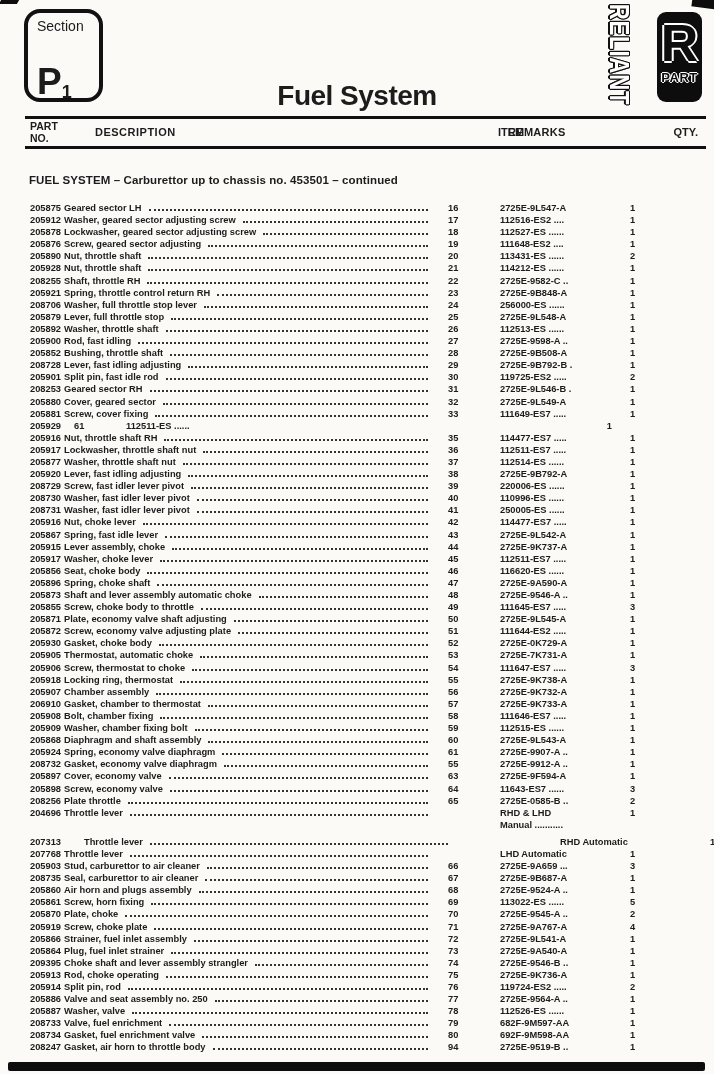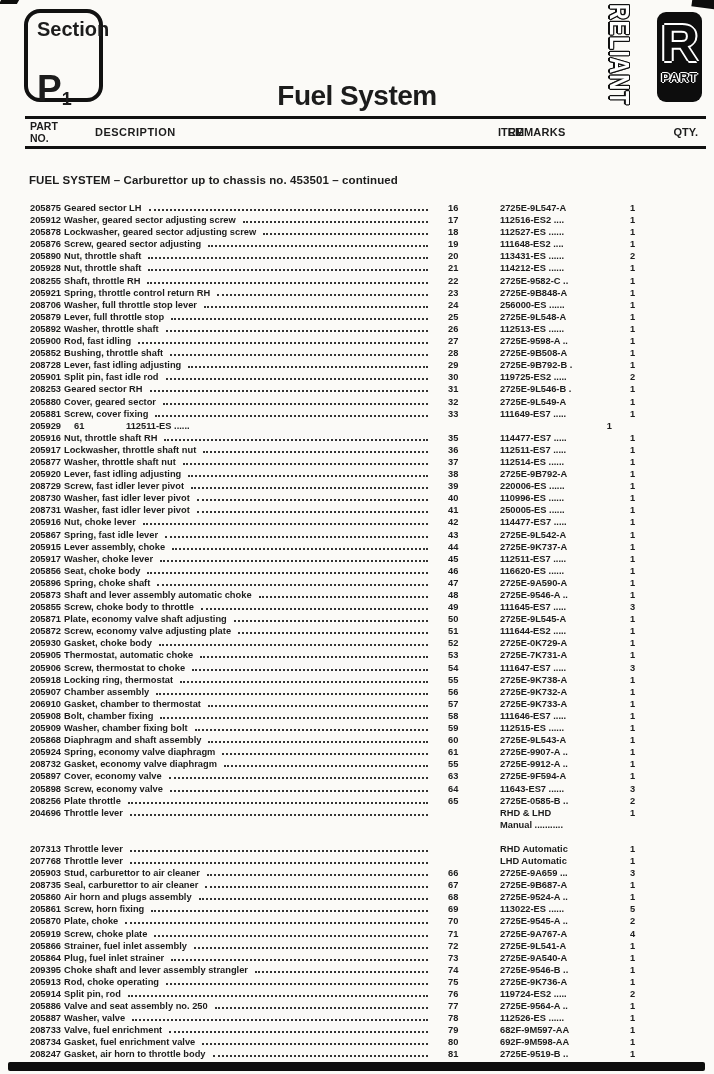--- a/index.html
+++ b/index.html
@@ -17,21 +17,21 @@
   .mark.tl { left:0; top:0; width:18px; height:4px; transform:skewX(-30deg); }
   .mark.tr { right:-4px; top:-3px; width:26px; height:11px; transform:rotate(8deg); }
   .mark.bottom { left:8px; top:1062px; width:697px; height:9px; border-radius:2px; }
 
   
   .section-badge {
     position:absolute; left:24px; top:9px; width:79px; height:93px;
     border:4px solid #111; border-radius:16px; background:#fbfaf7;
     padding:5px 0 0 9px;
   }
-  .section-badge .lbl { font-size:20px; font-weight:700; letter-spacing:0; }
+  .section-badge .lbl { font-size:14px; font-weight:400; letter-spacing:0; }
   .section-badge .code { font-size:37px; font-weight:700; line-height:56px; margin-top:20px; }
   .section-badge .code-sub { font-size:18px; font-weight:700; vertical-align:-4px; }
 
   
   .title {
     position:absolute; left:50%; top:80px; transform:translateX(-50%);
     font-size:28px; font-weight:700; letter-spacing:-0.5px; white-space:nowrap;
   }
 
   
@@ -72,21 +72,21 @@
   .th-qty  { position:absolute; right:16px; top:6px; font-size:11px; }
 
   .section-heading {
     position:absolute; left:29px; top:174px;
     font-size:11.5px; font-weight:700; letter-spacing:0.1px;
   }
 
   
   .rows { position:absolute; left:0; top:203px; width:634px; }
   .row { display:flex; align-items:baseline; height:12.1px; font-size:9.3px; font-weight:700; white-space:nowrap; }
-  .row.gap { margin-top:12px; }
+  .row.gap { margin-top:5px;gap:20px; }
   .c-part { width:64px; padding-left:30px; flex:0 0 auto; }
   .c-desc { flex:0 0 374px; display:flex; align-items:baseline; overflow:hidden; }
   .c-desc-text { flex:0 0 auto; }
   .leader { flex:1 1 auto; border-bottom:2px dotted #333; margin:0 10px 2px 7px; align-self:flex-end; }
   .c-item { flex:0 0 42px; padding-left:10px; }
   .c-rem  { flex:0 0 150px; padding-left:20px; }
   .c-qty  { flex:1 1 auto; text-align:right; padding-right:22px; }
 </style>
 </head>
 <body>
@@ -883,21 +883,21 @@
       <span class="c-rem">692F-9M598-AA</span>
       <span class="c-qty">1</span>
     </div>
 
     <div class="row">
       <span class="c-part">208247</span>
       <span class="c-desc">
         <span class="c-desc-text">Gasket, air horn to throttle body</span>
         <span class="leader"></span>
       </span>
-      <span class="c-item">81</span>
+      <span class="c-item">94</span>
       <span class="c-rem">2725E-9519-B ..</span>
       <span class="c-qty">1</span>
     </div>
   </div>
 
   <div class="mark bottom"></div>
 
 </div>
 
 </body></html>

